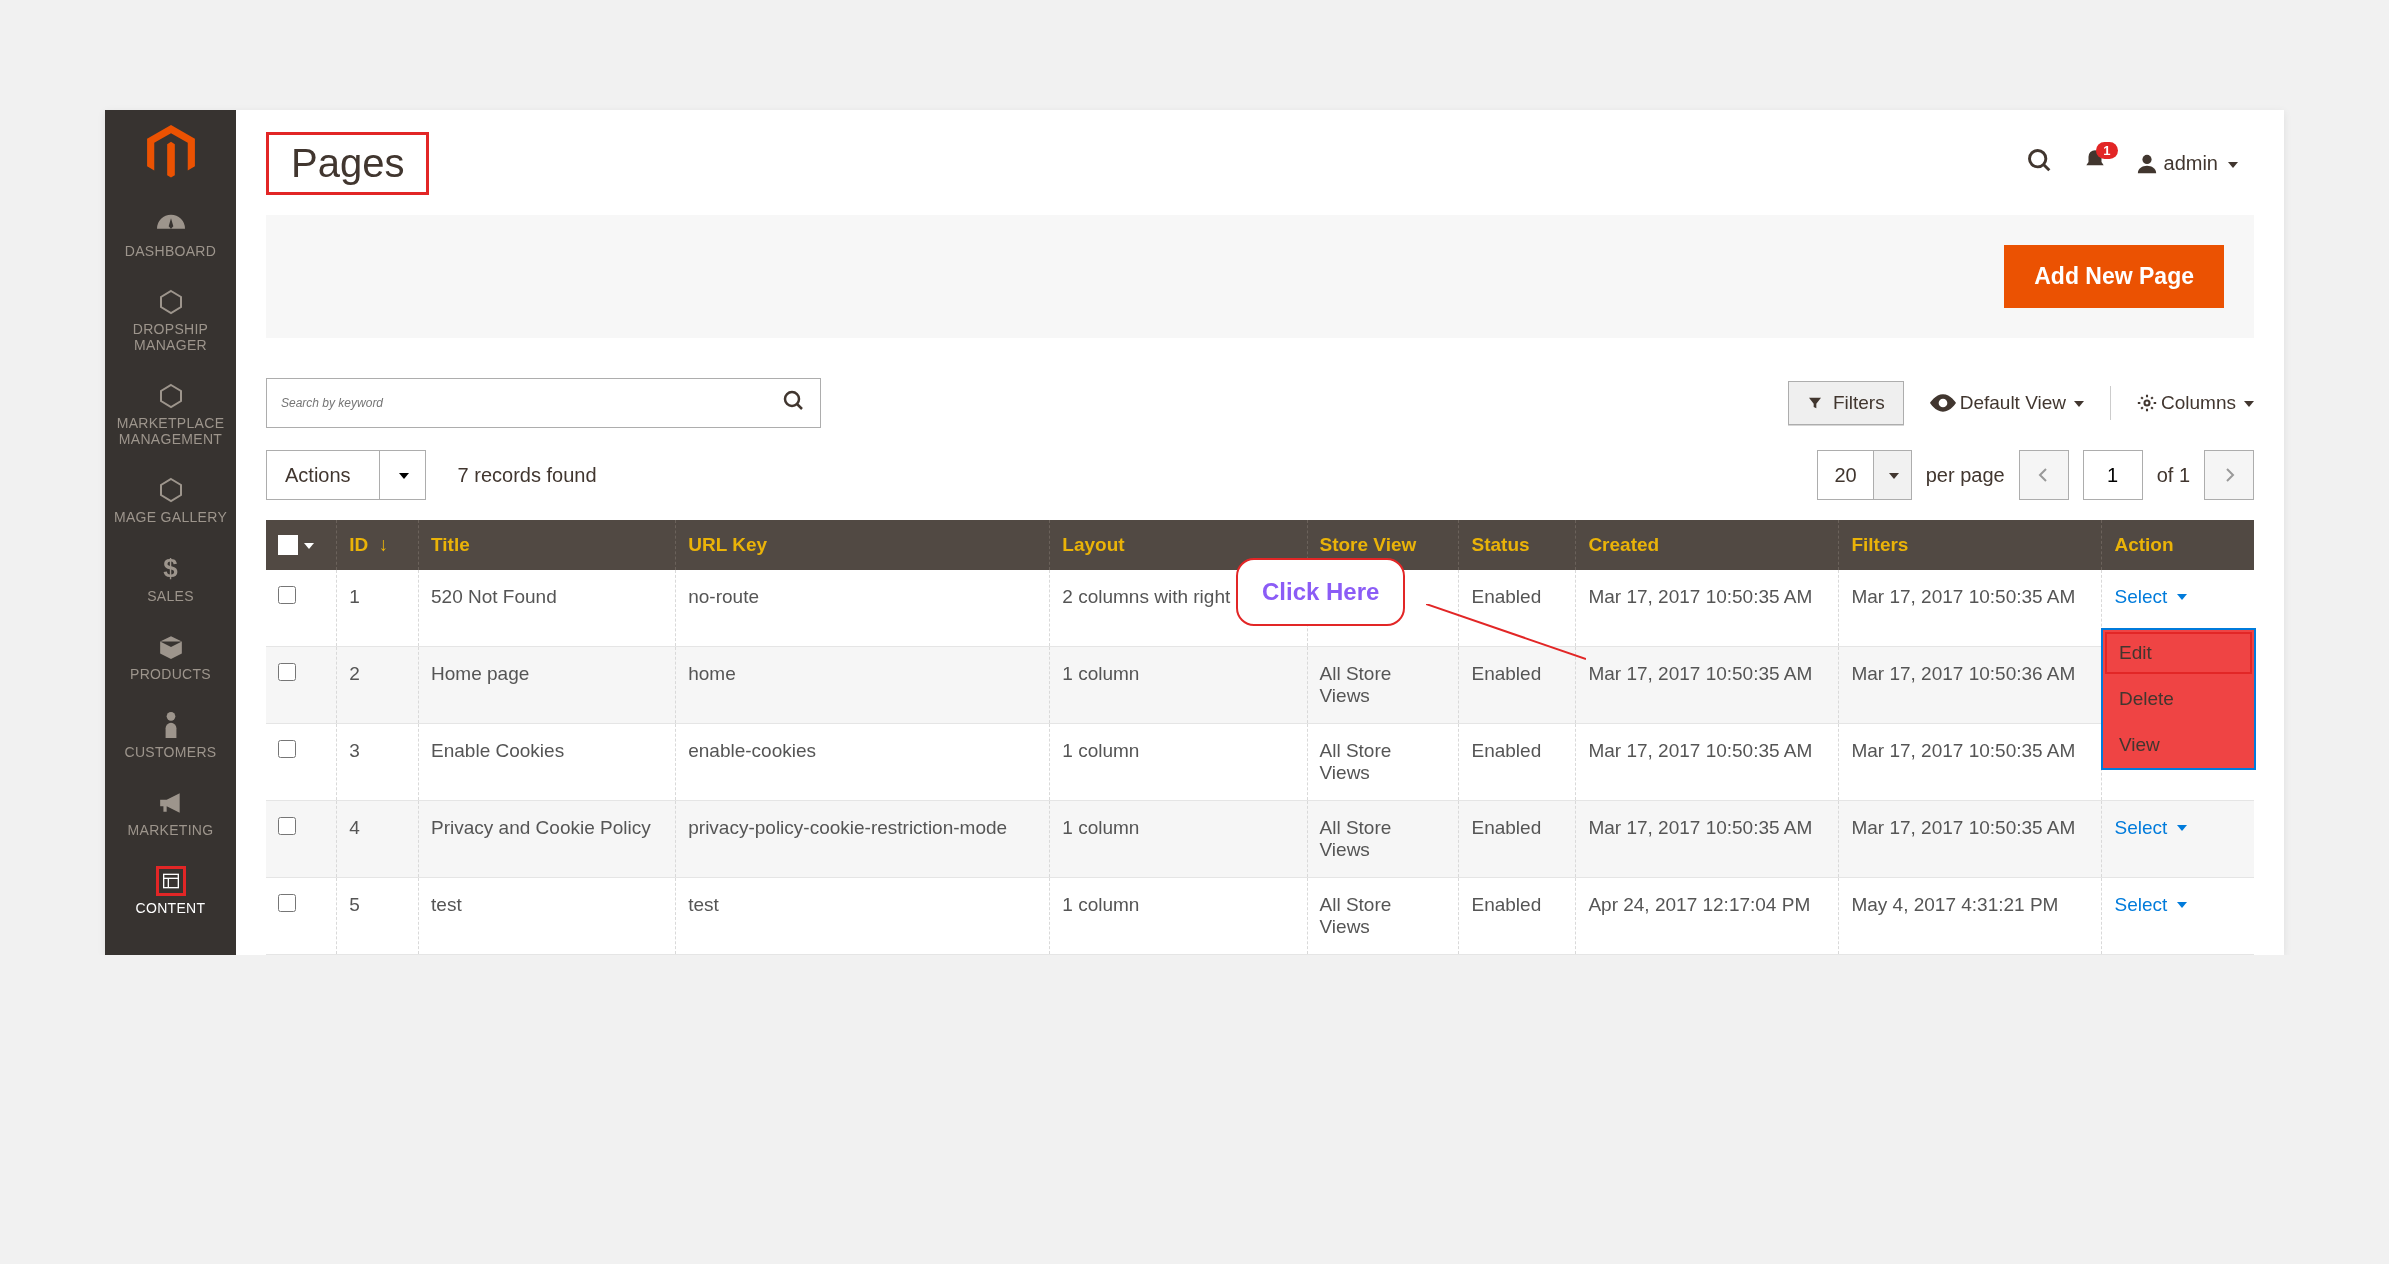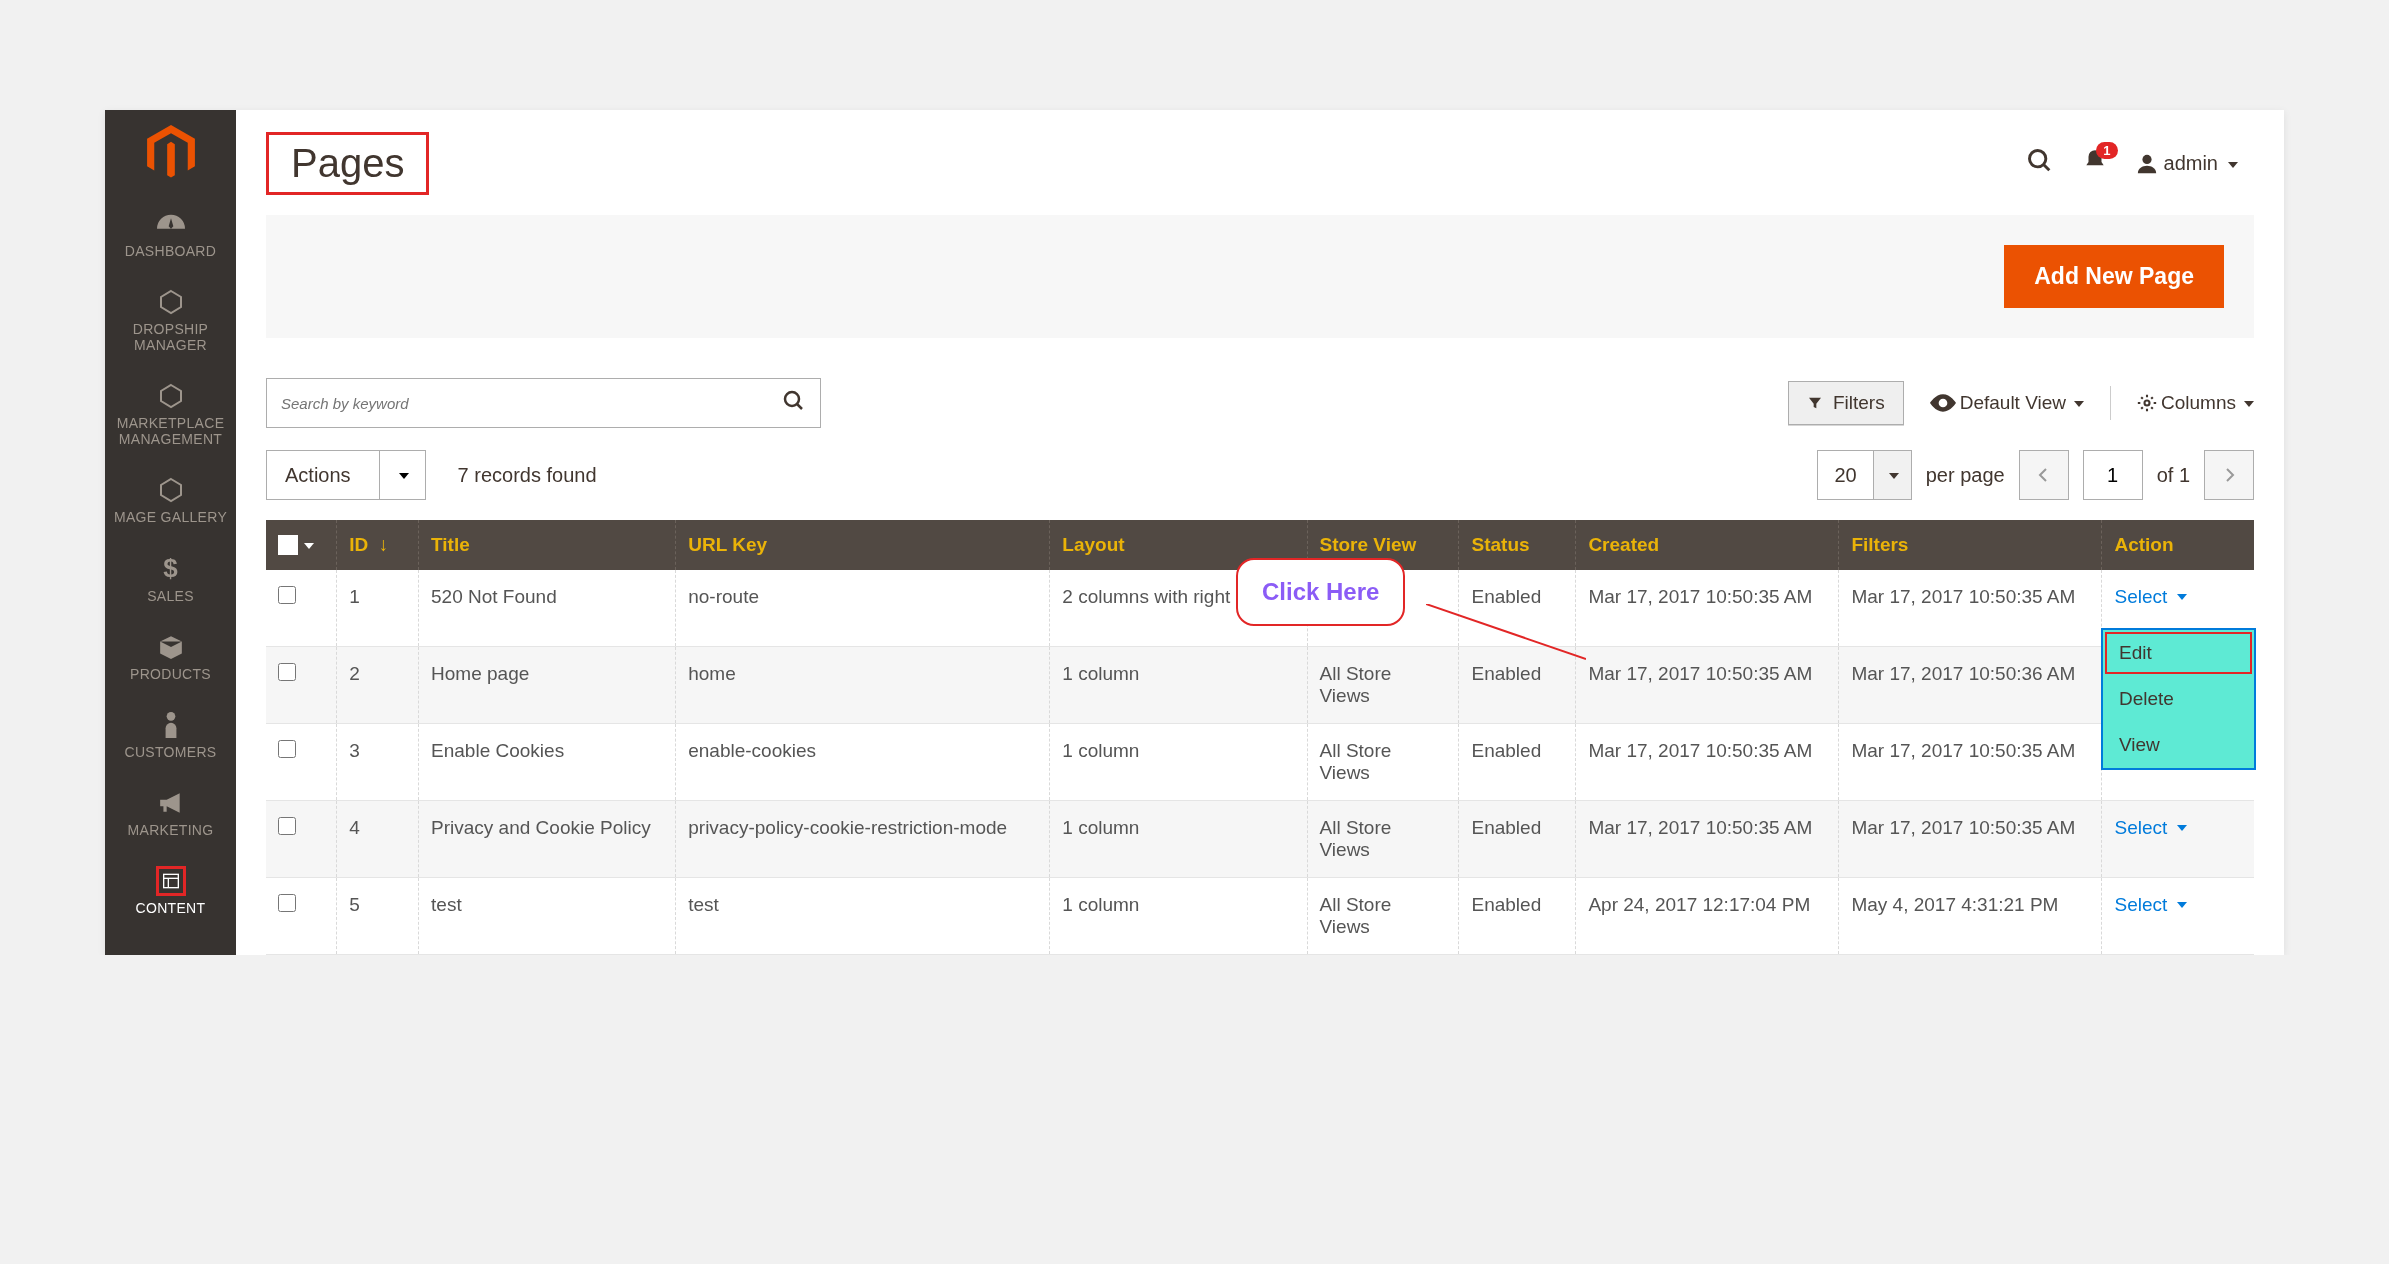--- a/index.html
+++ b/index.html
@@ -22,21 +22,21 @@
   .top-actions { display: flex; align-items: center; gap: 28px; }
   .icon-btn { cursor: pointer; position: relative; color: #41362f; }
   .badge { position: absolute; top: -6px; right: -10px; background: #e22626; color: #fff; font-size: 13px; border-radius: 10px; padding: 1px 7px; font-weight: bold; }
   .user { display: flex; align-items: center; gap: 6px; cursor: pointer; font-size: 20px; color: #41362f; }
 
   .toolbar-strip { background: #f7f7f7; margin: 0 30px 40px 30px; padding: 30px 30px; display: flex; justify-content: flex-end; }
   .btn-primary { background: #eb5202; color: #fff; border: none; padding: 18px 30px; font-size: 23px; font-weight: 600; cursor: pointer; }
 
   .controls-row { display: flex; align-items: center; justify-content: space-between; padding: 0 30px 22px 30px; }
   .search-wrap { border: 1px solid #adadad; width: 555px; height: 50px; display: flex; align-items: center; padding: 0 14px; }
-  .search-wrap input { border: none; outline: none; font-size: 15px; font-style: italic; color: #888; flex: 1; background: transparent; }
+  .search-wrap input { border: none; outline: none; font-size: 12px; font-style: italic; color: #888; flex: 1; background: transparent; }
   .search-wrap .srch-icn { cursor: pointer; }
   .right-controls { display: flex; align-items: center; gap: 26px; }
   .filter-btn { background: #efefef; border: 1px solid #adadad; padding: 10px 18px; display: flex; align-items: center; gap: 10px; cursor: pointer; font-size: 19px; color: #41362f; box-shadow: 0 1px 0 #d6d6d6; }
   .view-ctl, .cols-ctl { display: flex; align-items: center; gap: 4px; cursor: pointer; font-size: 19px; color: #41362f; }
   .divider-v { width: 1px; height: 34px; background: #ccc; }
 
   .controls-row2 { display: flex; align-items: center; justify-content: space-between; padding: 0 30px 20px 30px; }
   .actions-dd { display: flex; align-items: center; border: 1px solid #adadad; height: 50px; }
   .actions-dd .lbl { padding: 0 28px 0 18px; font-size: 20px; color: #41362f; }
   .actions-dd .arrow { border-left: 1px solid #adadad; width: 46px; height: 100%; display: flex; align-items: center; justify-content: center; cursor: pointer; background: #fff; }
@@ -67,21 +67,21 @@
   .col-title { width: 220px; }
   .col-url { width: 320px; }
   .col-layout { width: 220px; }
   .col-store { width: 130px; }
   .col-status { width: 100px; }
   .col-created { width: 225px; }
   .col-modified { width: 225px; }
   .col-action { width: 130px; }
 
   
-  .action-menu { position: absolute; right: -2px; top: 108px; background: #5eead4; border: 2px solid #007bdb; width: 155px; z-index: 20; }
+  .action-menu { position: absolute; right: -2px; top: 108px; background: #ef4444; border: 2px solid #007bdb; width: 155px; z-index: 20; }
   .action-menu .item { padding: 12px 16px; font-size: 19px; color: #41362f; cursor: pointer; }
   .action-menu .item.hi { outline: 2px solid #e22626; outline-offset: -4px; }
 
   
   .callout { position: absolute; left: 970px; top: 38px; z-index: 25; background: #fff; border: 2px solid #e22626; border-radius: 18px; padding: 18px 24px; color: #8b5cf6; font-size: 24px; font-weight: bold; }
   .callout-line { position: absolute; left: 1160px; top: 84px; width: 160px; height: 60px; z-index: 24; }
 
   .caret-down::after { content: ''; display: inline-block; border-left: 5px solid transparent; border-right: 5px solid transparent; border-top: 6px solid currentColor; margin-left: 4px; vertical-align: middle; }
   .caret-up::after { content: ''; display: inline-block; border-left: 5px solid transparent; border-right: 5px solid transparent; border-bottom: 6px solid currentColor; margin-left: 4px; vertical-align: middle; }
 </style>

